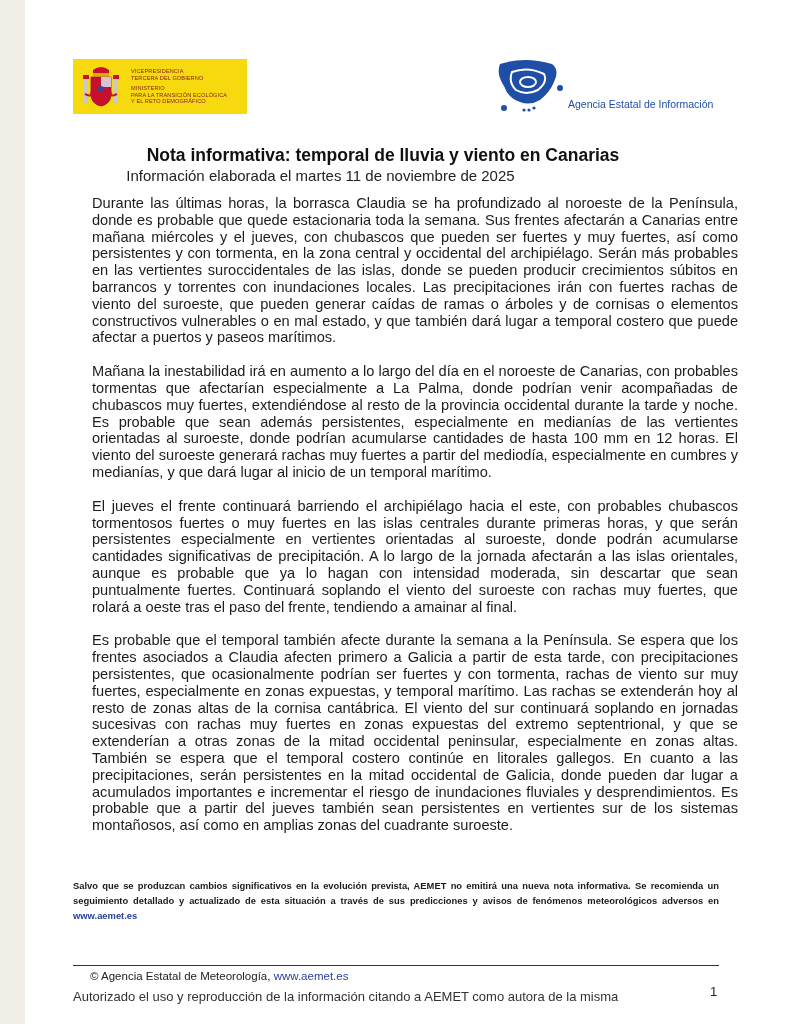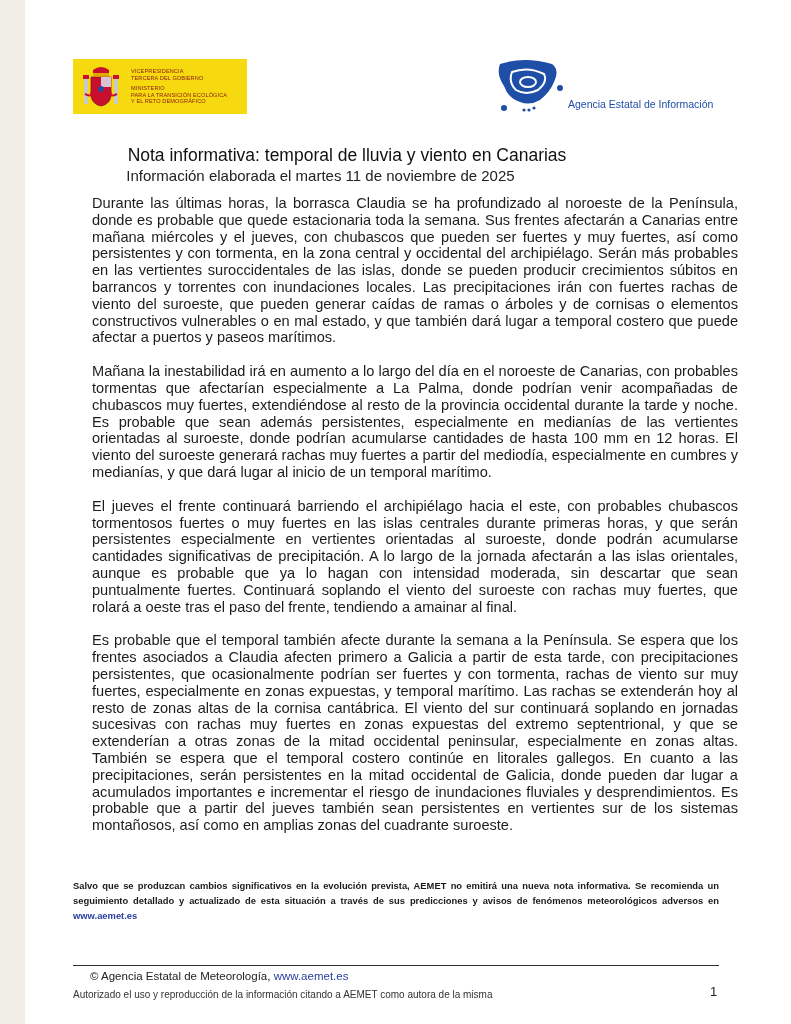--- a/index.html
+++ b/index.html
@@ -32,21 +32,21 @@
     position: absolute; left: 70px; top: -4px; font-size: 44px; font-weight: bold;
     color: #1f4ea7; letter-spacing: -1px; font-family: "DejaVu Sans", sans-serif;
   }
   .aemet-sub {
     position: absolute; left: 74px; top: 40px; font-size: 10.5px; color: #1f4ea7;
     white-space: nowrap;
   }
   
   .title {
     position: absolute; left: 0; width: 694px; top: 145px; text-align: center;
-    font-size: 17.5px; font-weight: normal; color: #111;
+    font-size: 17.5px; font-weight: bold; color: #111; padding-left: 36px;
   }
   .subtitle {
     position: absolute; left: 0; width: 641px; top: 167px; text-align: center;
     font-size: 15px; color: #222;
   }
   
   .content {
     position: absolute; left: 73px; top: 195px; width: 646px; margin-left: 19px;
   }
   .para {
@@ -58,21 +58,21 @@
     font-size: 9.4px; line-height: 15px; font-weight: bold; text-align: justify; color: #1a1a1a;
   }
   .notice a, .footer a { color: #2a3f9e; text-decoration: none; }
   .footer-rule {
     position: absolute; left: 73px; top: 965px; width: 646px; height: 1px; background: #333;
   }
   .footer-copy {
     position: absolute; left: 90px; top: 970px; font-size: 11.5px; color: #222;
   }
   .footer-auth {
-    position: absolute; left: 73px; top: 989px; font-size: 10px; color: #333;
+    position: absolute; left: 73px; top: 989px; font-size: 13px; color: #333;
   }
   .page-num {
     position: absolute; left: 710px; top: 984px; font-size: 13px; color: #222;
   }
 </style>
 </head>
 <body>
 
 <div class="left-strip"></div>
 

